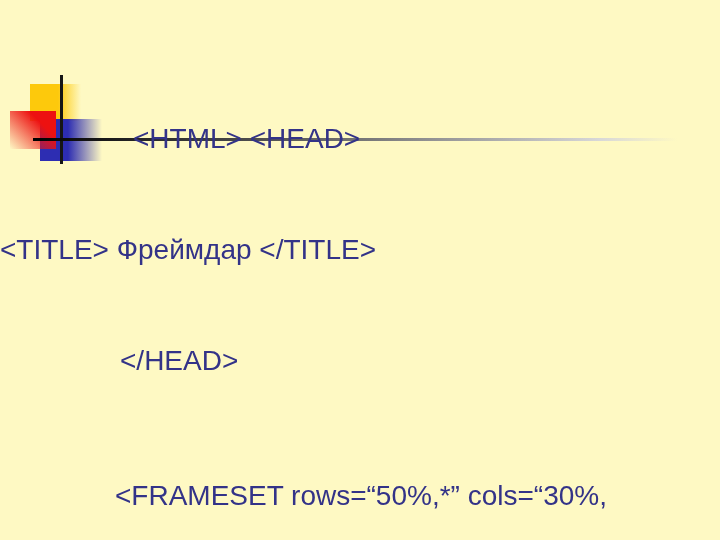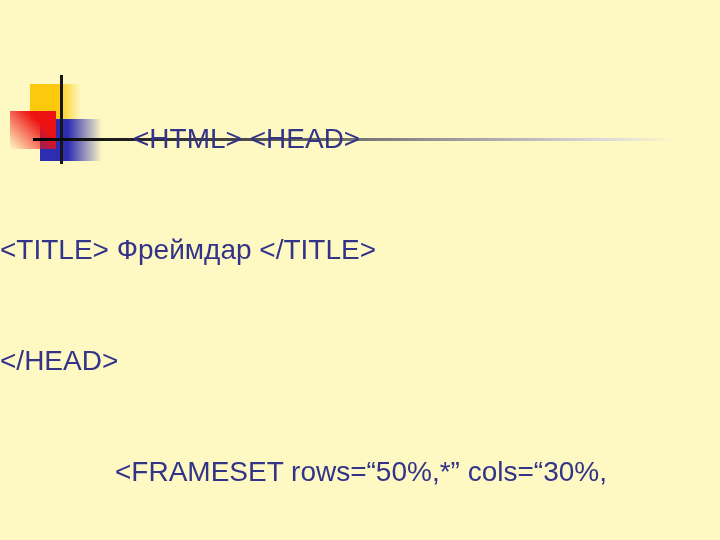--- a/index.html
+++ b/index.html
@@ -47,22 +47,22 @@
     z-index: 2;
     color: #333388;
     font-size: 28px;
     line-height: 37px;
     white-space: pre;
     letter-spacing: 0;
   }
   .ln { min-height: 37px; }
   .ln-1  { padding-left: 133px; }
   .ln-2  { }
-  .ln-3  { }
-  .ln-4  { padding-left: 115px; }
+  .ln-3  { padding-left: 120px; }
+  .ln-4  { padding-left: 115px; margin-top: 24px; }
 </style>
 </head>
 <body>
 
 <div class="slide">
 
   <div class="decor">
     <div class="sq sq-yellow"></div>
     <div class="sq sq-blue"></div>
     <div class="sq sq-red"></div>

